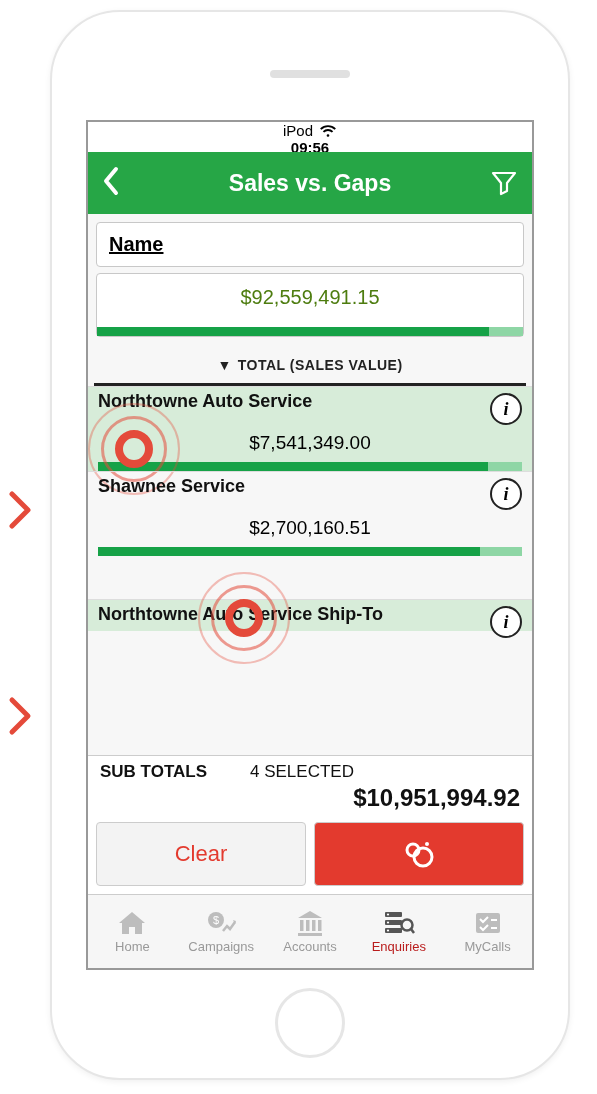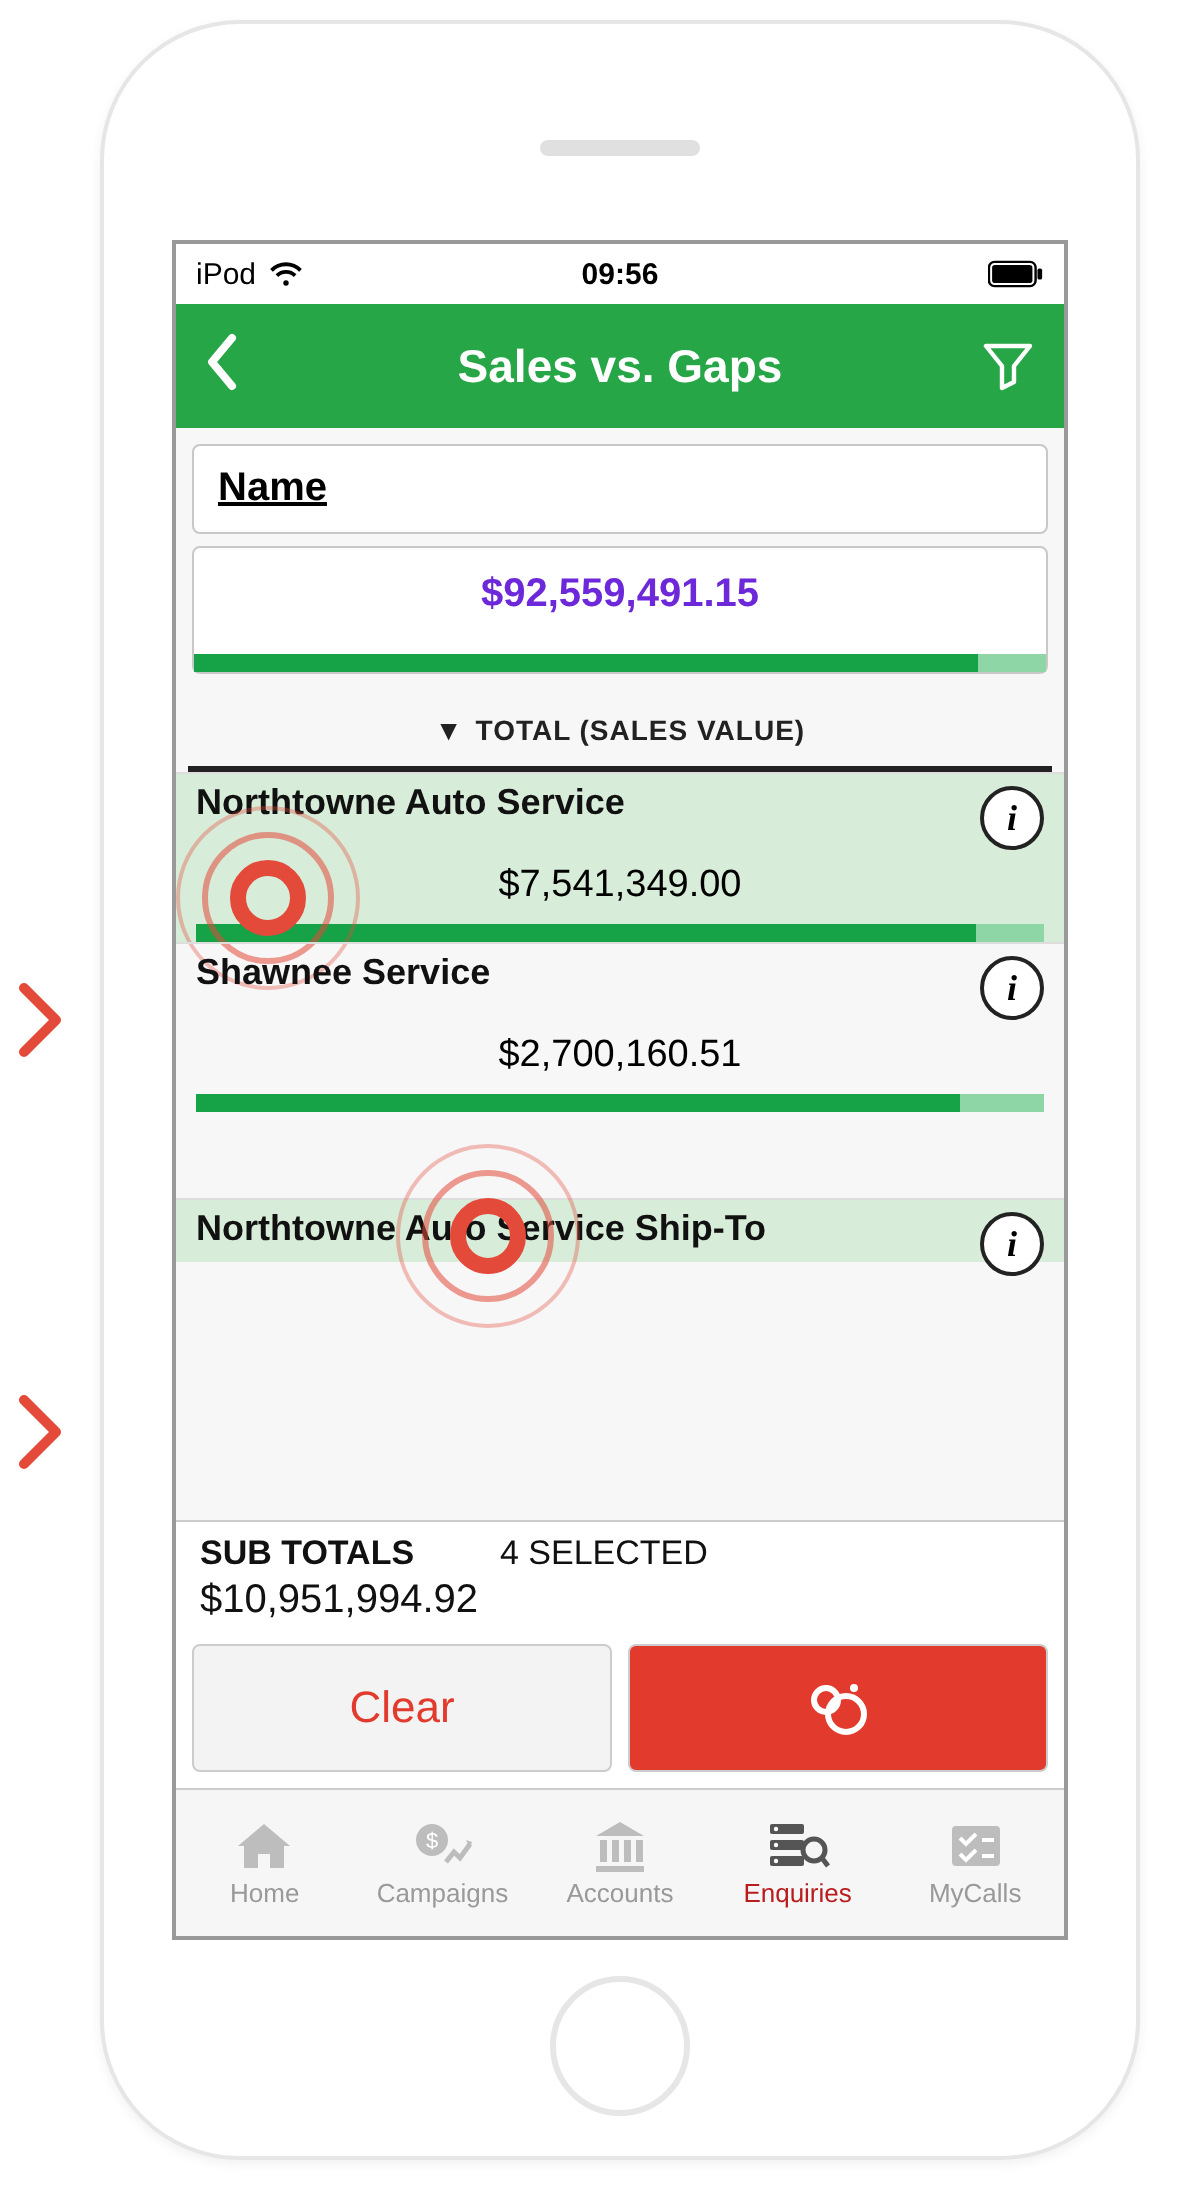--- a/index.html
+++ b/index.html
@@ -70,20 +70,21 @@
   
   .status {
     height: 30px;
     background: #fff;
     display: flex;
     align-items: center;
     padding: 0 10px;
     font-size: 15px;
     font-weight: 500;
     color: #000;
+    flex-direction: column;
   }
   .status .carrier { flex: 1; display: flex; align-items: center; gap: 6px; }
   .status .time { flex: 1; text-align: center; font-weight: 600; }
   .status .battery { flex: 1; display: flex; justify-content: flex-end; }
   .wifi-icon { width: 18px; height: 14px; }
   .battery-icon { width: 28px; height: 14px; }
 
   
   .navbar {
     height: 62px;
@@ -111,21 +112,21 @@
 
   
   .total-card {
     margin: 0 8px 4px 8px;
     background: #fff;
     border: 1px solid #c8c8c8;
     border-radius: 4px;
     text-align: center;
     padding: 12px 0 0 0;
   }
-  .total-card .value { font-size: 20px; font-weight: 700; color: #6d28d9; }
+  .total-card .value { font-size: 20px; font-weight: 400; color: #4d7c0f; }
   .bar-track {
     margin-top: 18px;
     height: 9px;
     background: #8ed6a5;
     position: relative;
   }
   .bar-fill {
     position: absolute; left: 0; top: 0; bottom: 0;
     background: #16a247;
   }
@@ -179,21 +180,21 @@
   .subtotals {
     background: #fff;
     border-top: 1px solid #ccc;
     padding: 6px 12px 4px 12px;
     font-size: 17px;
     color: #111;
   }
   .subtotals .line1 { display:flex; }
   .subtotals .lab { font-weight:700; width: 150px; }
   .subtotals .sel { font-weight:500; flex:1; }
-  .subtotals .val { text-align:left; font-size:20px; font-weight:400; padding-top:2px; }
+  .subtotals .val { text-align:right; font-size:24px; font-weight:700; padding-top:2px; }
 
   
   .actions {
     display: flex;
     gap: 8px;
     padding: 6px 8px 8px 8px;
     background: #fff;
   }
   .actions button {
     flex: 1;

